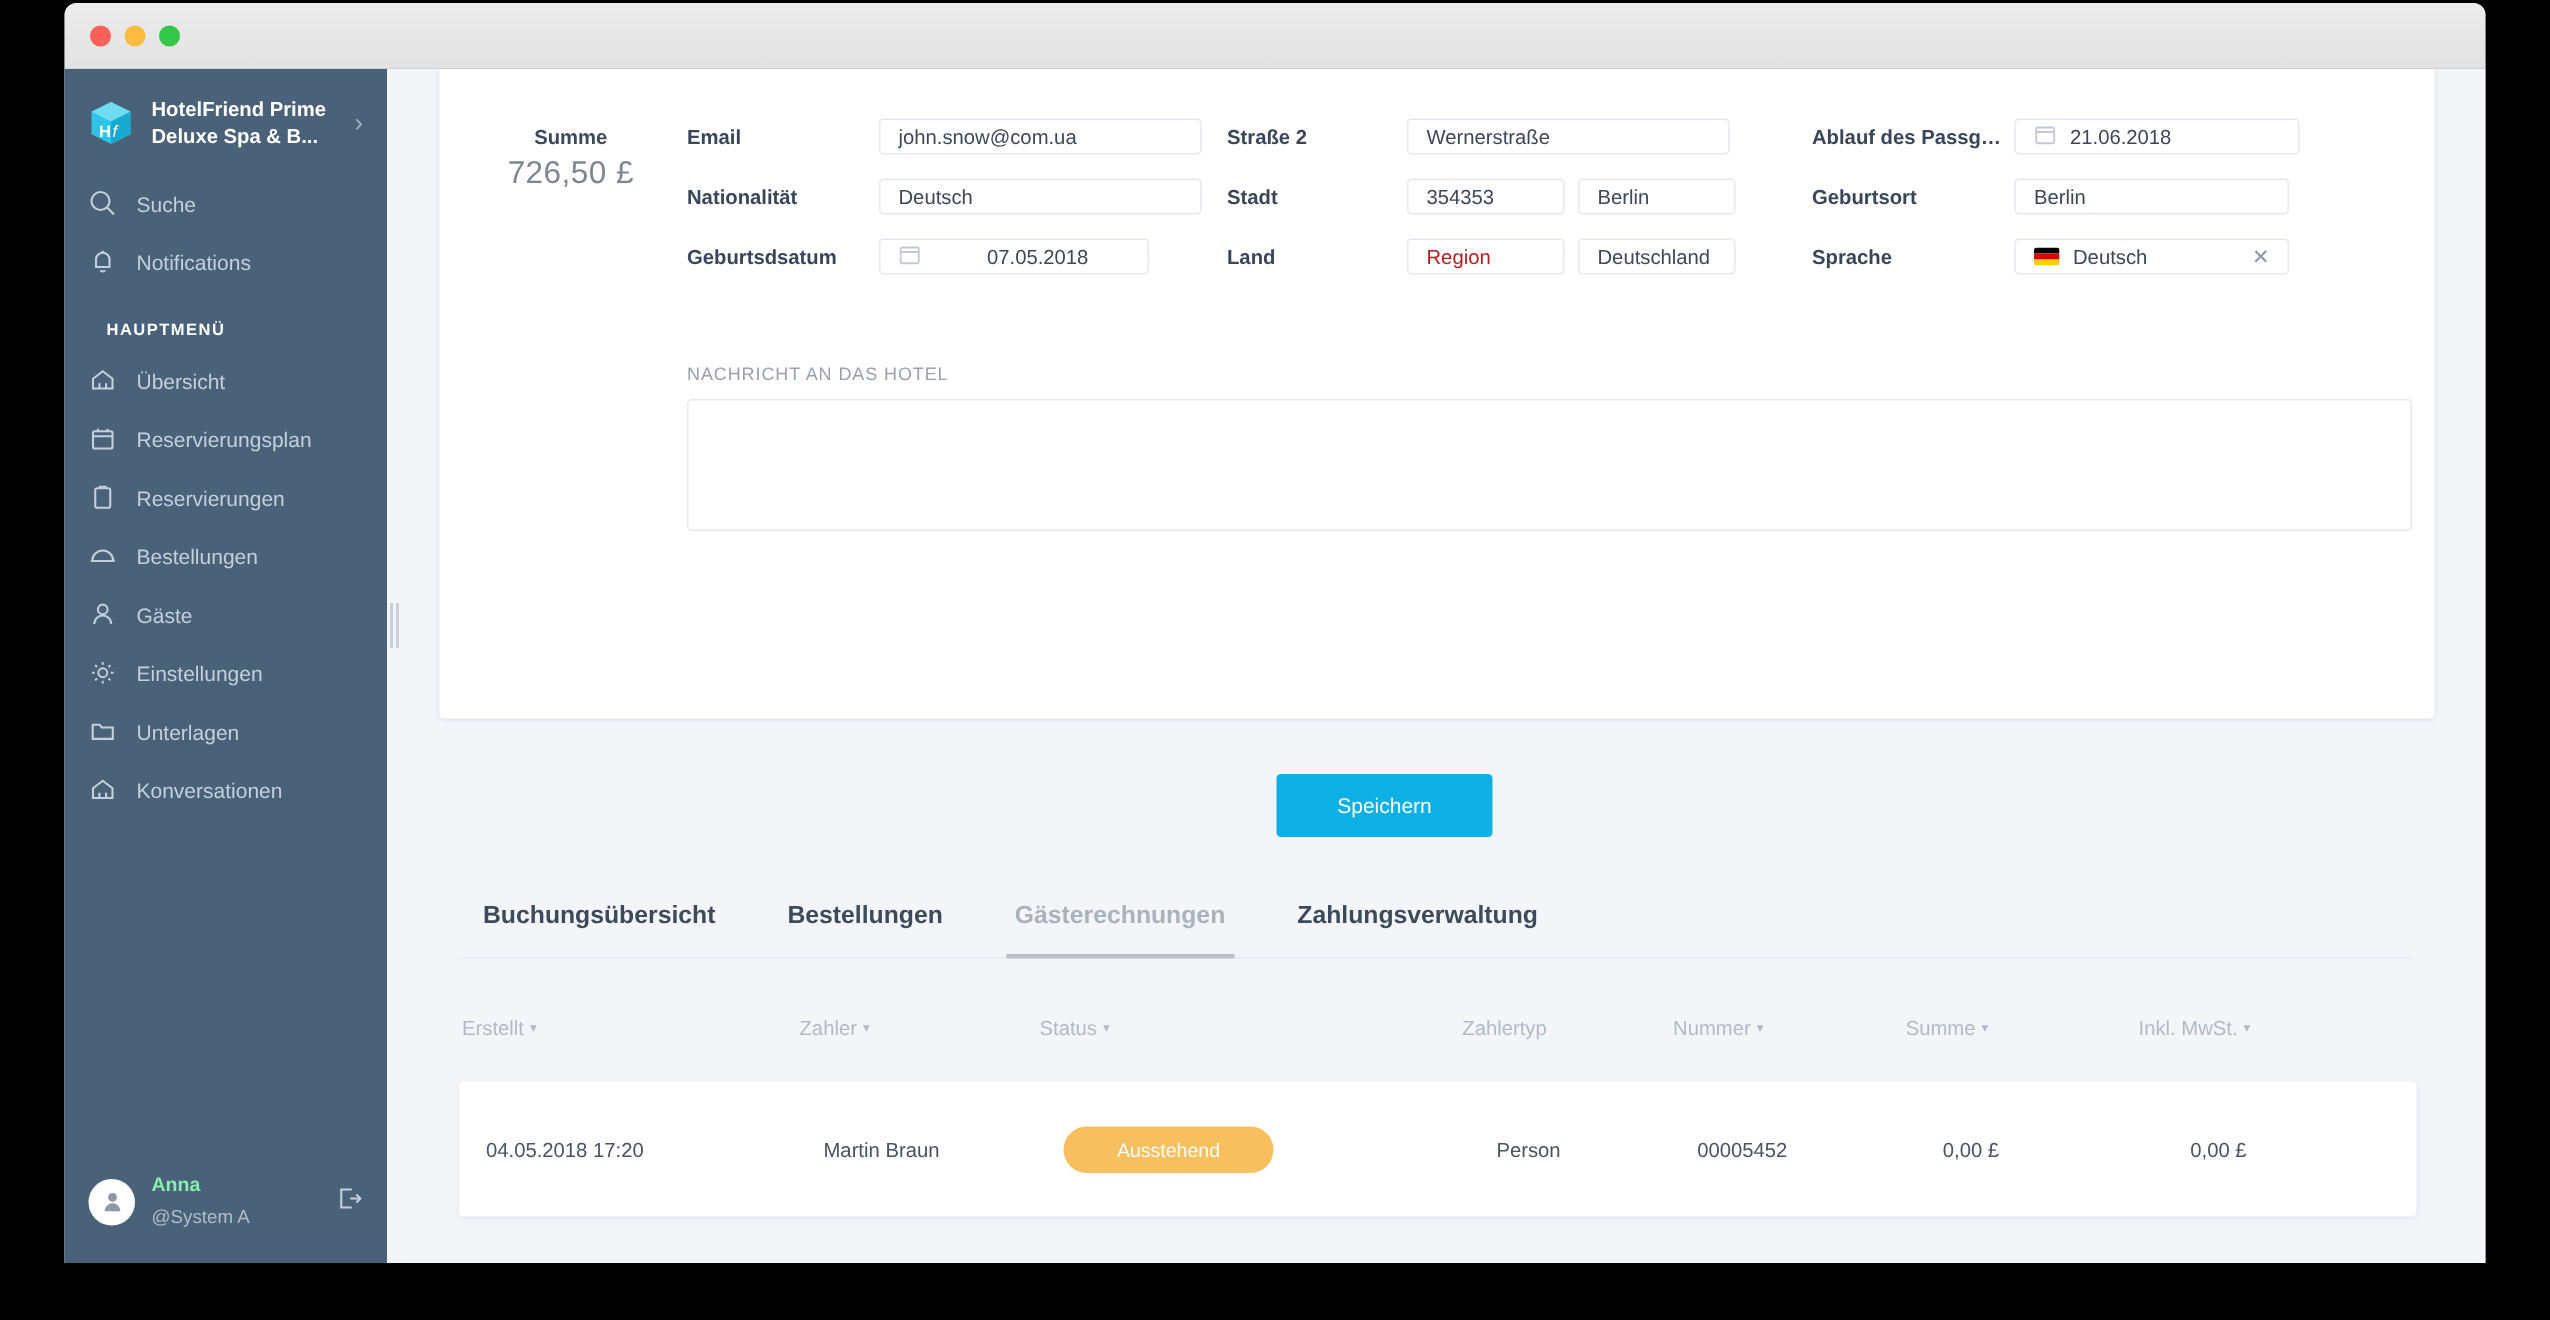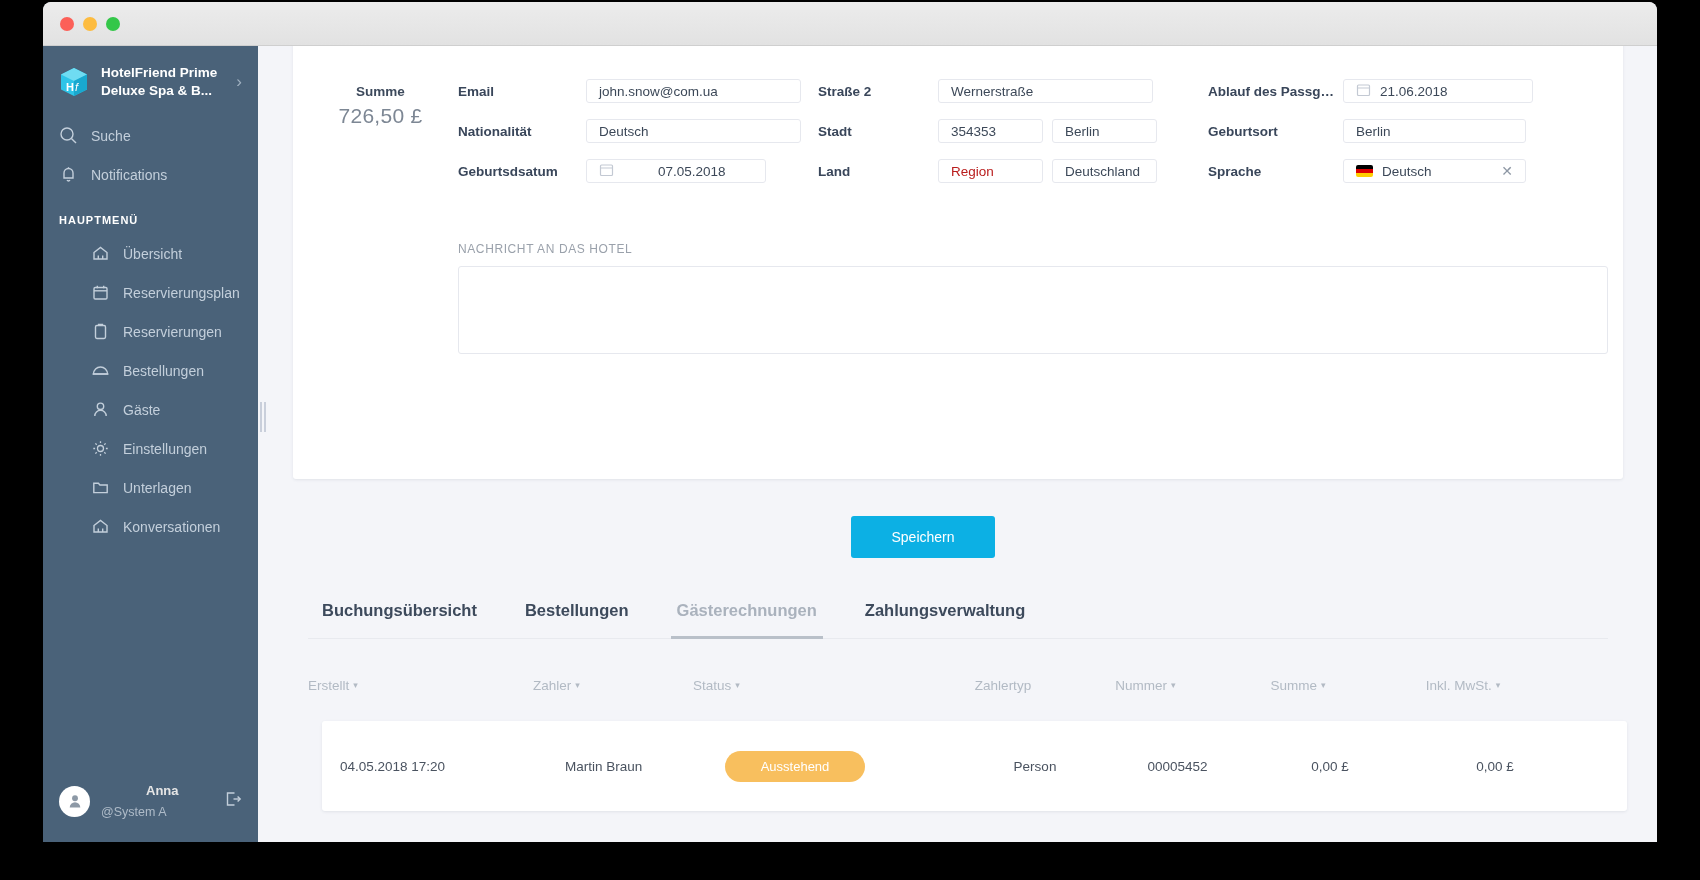--- a/index.html
+++ b/index.html
@@ -80,37 +80,37 @@
     color: #c3cfdb;
     cursor: pointer;
   }
   .navitem .ico { width: 19px; height: 19px; flex: 0 0 19px; display:block; }
   .navitem .ico svg { display: block; }
 
   .section-title {
     font-size: 11px; font-weight: bold;
     letter-spacing: 1px;
     color: #ffffff;
-    padding: 20px 16px 8px 16px;
-  }
-  .menu-scroll { flex: 1 1 auto; overflow: hidden; margin-left: 32px; }
+    padding: 20px 16px 8px 28px;
+  }
+  .menu-scroll { flex: 1 1 auto; overflow: hidden; }
 
   .user-row {
     display: flex; align-items: center;
     gap: 11px;
     padding: 13px 14px 20px 16px;
   }
   .avatar {
     width: 31px; height: 31px; flex: 0 0 31px;
     border-radius: 50%;
     background: #ffffff;
     display: flex; align-items: center; justify-content: center;
   }
   .user-meta { flex: 1 1 auto; line-height: 1.3; }
-  .user-name { font-size: 13px; color: #e5e5e5; font-weight: bold; margin-left: 45px; }
+  .user-name { font-size: 13px; color: #86efac; font-weight: bold; }
   .user-handle { font-size: 12.5px; color: #aebbc8; }
   .logout { flex: 0 0 auto; color: #c3cfdb; cursor: pointer; }
 
   
   .main {
     position: absolute;
     left: 215px; top: 44px;
     width: 1399px; height: 796px;
     background: #f4f5f9;
     overflow: hidden;
@@ -249,21 +249,21 @@
     width: 1300px;
     display: grid;
     grid-template-columns: 225px 160px 240px 140px 145px 160px 170px;
     font-size: 13.5px; color: #b2bac4;
   }
   .th { display: flex; align-items: center; }
   .th.c { justify-content: center; }
   .caret { margin-left: 4px; font-size: 9px; line-height: 1; }
 
   .table-card {
-    position: absolute; left: 64px; top: 675px;
+    position: absolute; left: 48px; top: 675px;
     width: 1305px; height: 90px;
   }
   .trow {
     height: 90px;
     display: grid;
     grid-template-columns: 225px 160px 240px 140px 145px 160px 170px;
     align-items: center;
     padding-left: 18px;
     font-size: 13.5px; color: #4a5360;
   }

